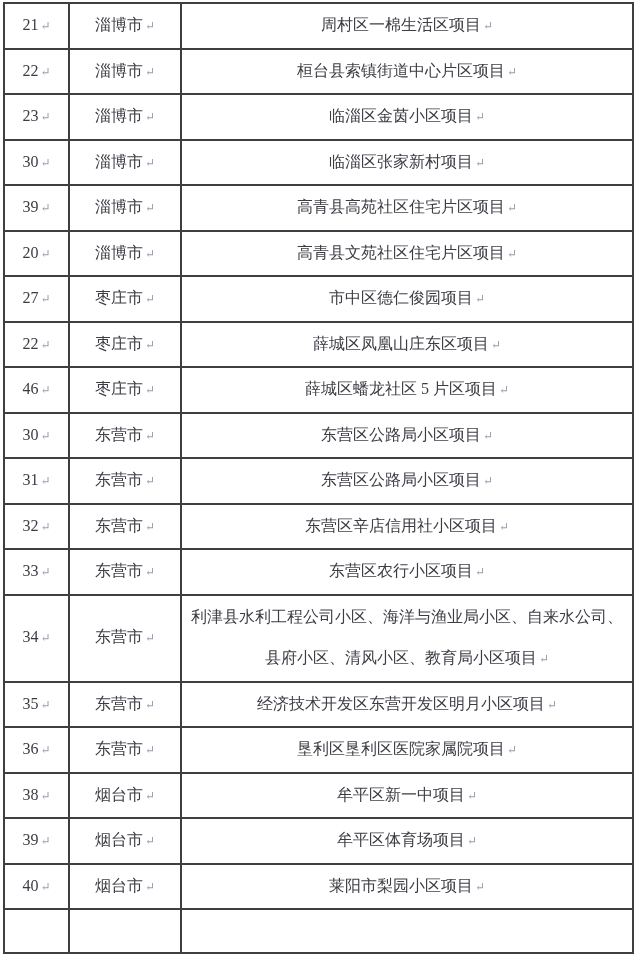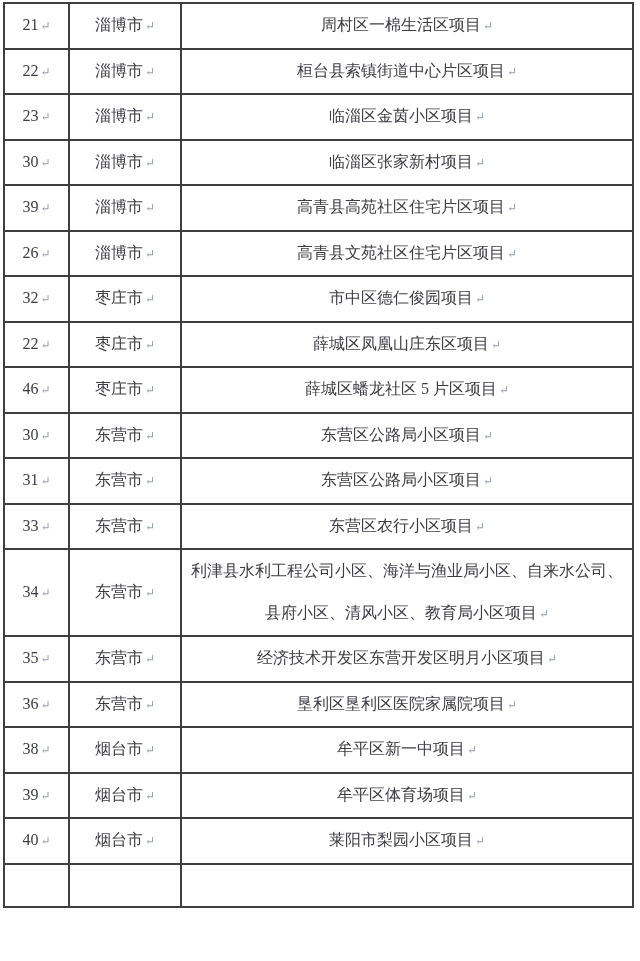--- a/index.html
+++ b/index.html
@@ -80,26 +80,26 @@
           <td><span class="cell-text">30</span><span class="return-mark">↵</span></td>
           <td><span class="cell-text">淄博市</span><span class="return-mark">↵</span></td>
           <td><span class="cell-text">临淄区张家新村项目</span><span class="return-mark">↵</span></td>
         </tr>
         <tr>
           <td><span class="cell-text">39</span><span class="return-mark">↵</span></td>
           <td><span class="cell-text">淄博市</span><span class="return-mark">↵</span></td>
           <td><span class="cell-text">高青县高苑社区住宅片区项目</span><span class="return-mark">↵</span></td>
         </tr>
         <tr>
-          <td><span class="cell-text">26</span><span class="return-mark">↵</span></td>
+          <td><span class="cell-text">20</span><span class="return-mark">↵</span></td>
           <td><span class="cell-text">淄博市</span><span class="return-mark">↵</span></td>
           <td><span class="cell-text">高青县文苑社区住宅片区项目</span><span class="return-mark">↵</span></td>
         </tr>
         <tr>
-          <td><span class="cell-text">32</span><span class="return-mark">↵</span></td>
+          <td><span class="cell-text">27</span><span class="return-mark">↵</span></td>
           <td><span class="cell-text">枣庄市</span><span class="return-mark">↵</span></td>
           <td><span class="cell-text">市中区德仁俊园项目</span><span class="return-mark">↵</span></td>
         </tr>
         <tr>
           <td><span class="cell-text">22</span><span class="return-mark">↵</span></td>
           <td><span class="cell-text">枣庄市</span><span class="return-mark">↵</span></td>
           <td><span class="cell-text">薛城区凤凰山庄东区项目</span><span class="return-mark">↵</span></td>
         </tr>
         <tr>
           <td><span class="cell-text">46</span><span class="return-mark">↵</span></td>
@@ -108,20 +108,25 @@
         </tr>
         <tr>
           <td><span class="cell-text">30</span><span class="return-mark">↵</span></td>
           <td><span class="cell-text">东营市</span><span class="return-mark">↵</span></td>
           <td><span class="cell-text">东营区公路局小区项目</span><span class="return-mark">↵</span></td>
         </tr>
         <tr>
           <td><span class="cell-text">31</span><span class="return-mark">↵</span></td>
           <td><span class="cell-text">东营市</span><span class="return-mark">↵</span></td>
           <td><span class="cell-text">东营区公路局小区项目</span><span class="return-mark">↵</span></td>
+        </tr>
+        <tr>
+          <td><span class="cell-text">32</span><span class="return-mark">↵</span></td>
+          <td><span class="cell-text">东营市</span><span class="return-mark">↵</span></td>
+          <td><span class="cell-text">东营区辛店信用社小区项目</span><span class="return-mark">↵</span></td>
         </tr>
         <tr>
           <td><span class="cell-text">33</span><span class="return-mark">↵</span></td>
           <td><span class="cell-text">东营市</span><span class="return-mark">↵</span></td>
           <td><span class="cell-text">东营区农行小区项目</span><span class="return-mark">↵</span></td>
         </tr>
         <tr>
           <td><span class="cell-text">34</span><span class="return-mark">↵</span></td>
           <td><span class="cell-text">东营市</span><span class="return-mark">↵</span></td>
           <td><span class="cell-text">利津县水利工程公司小区、海洋与渔业局小区、自来水公司、

